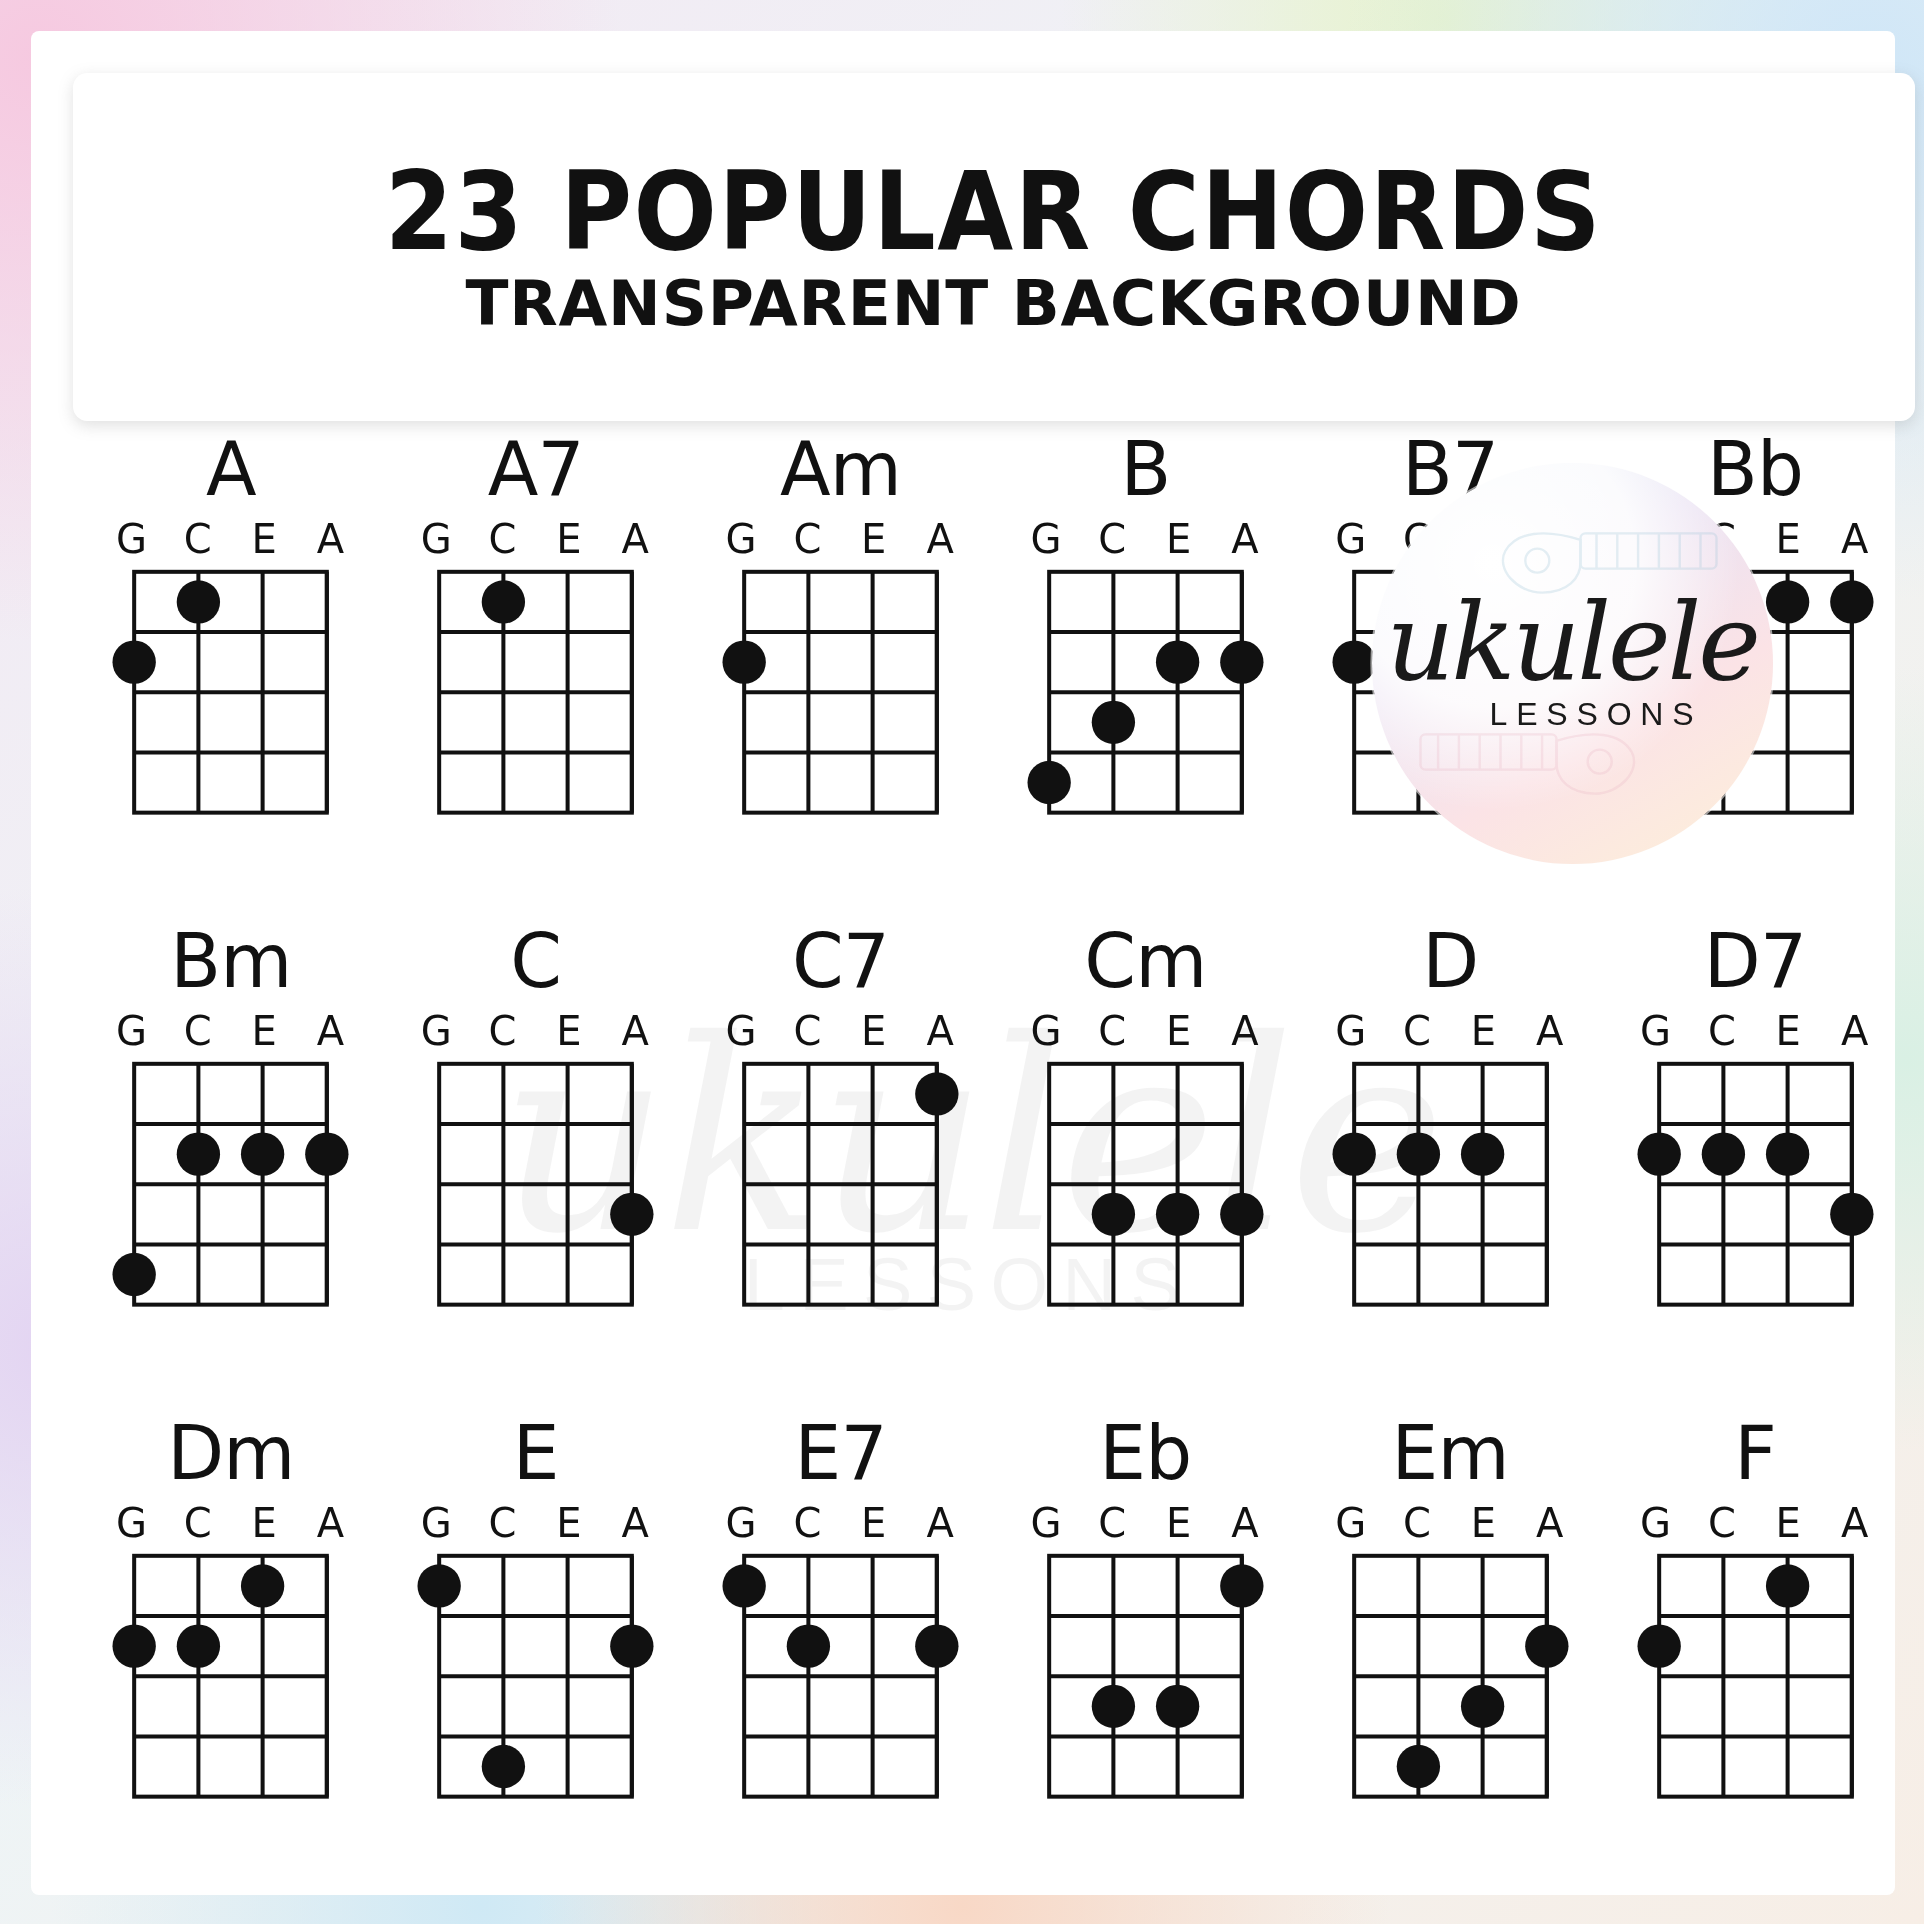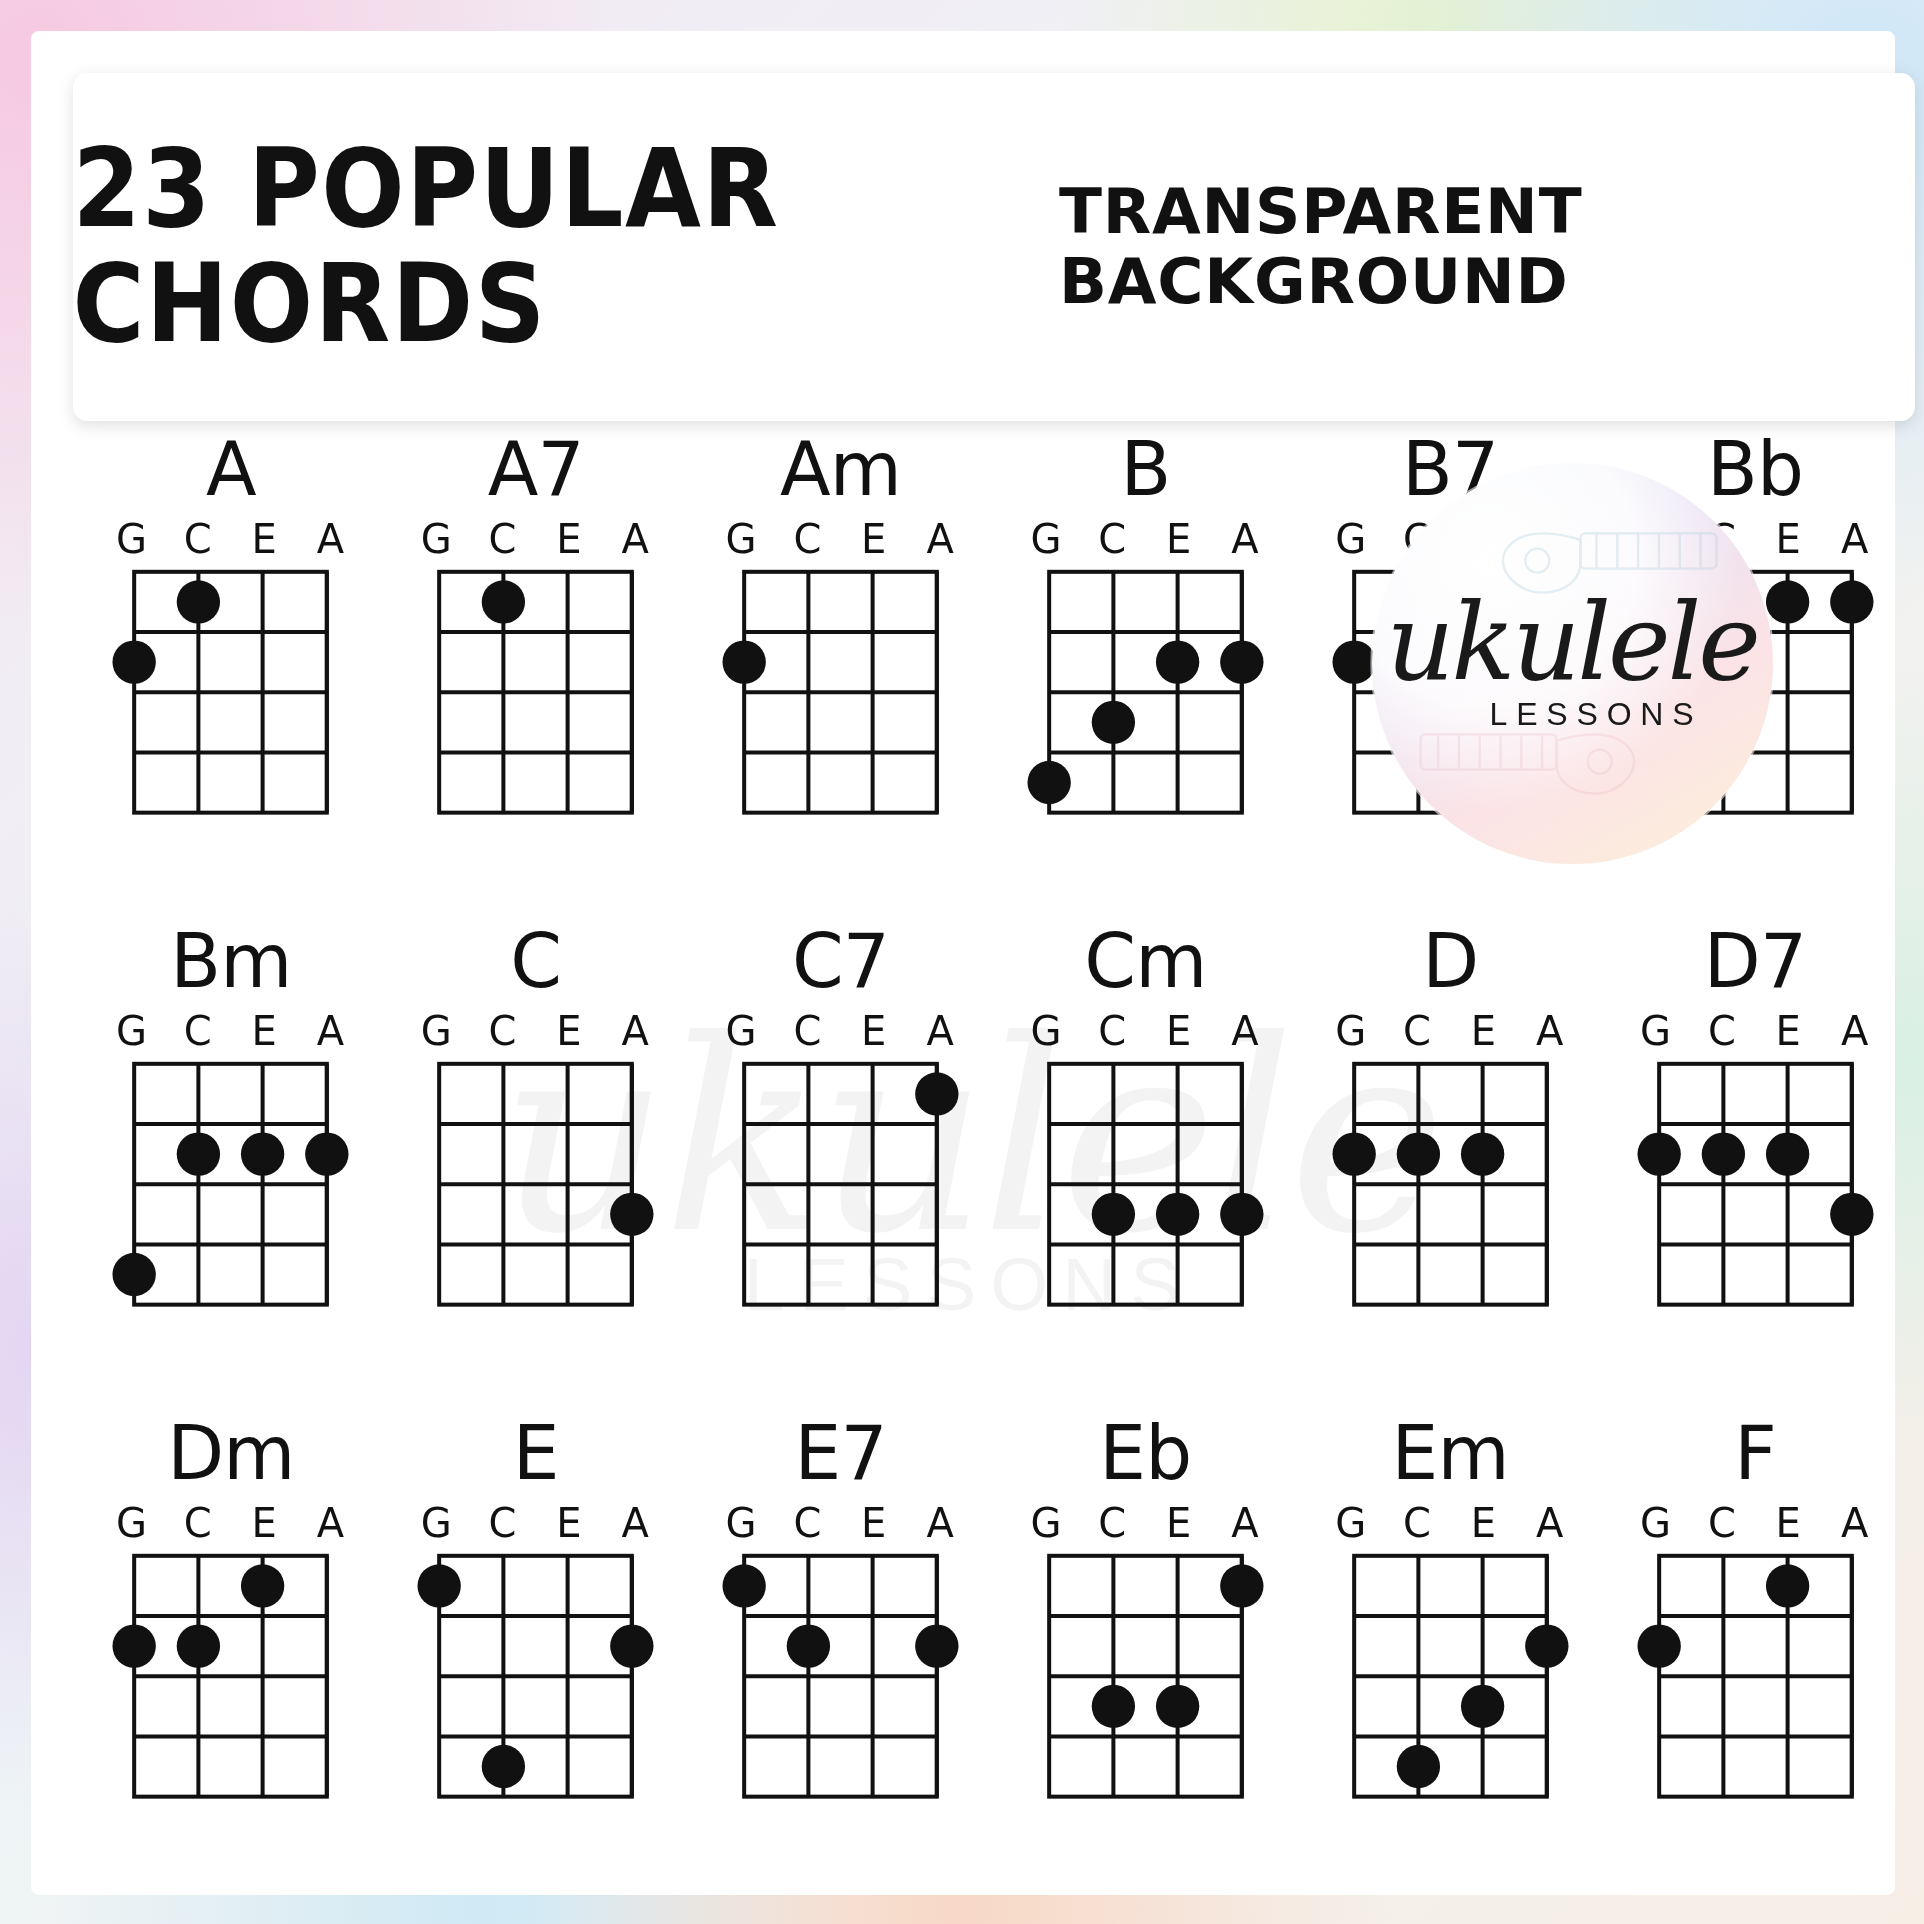--- a/index.html
+++ b/index.html
@@ -41,20 +41,21 @@
   #header-card {
     position: absolute;
     left: 42px;
     top: 42px;
     width: 1842px;
     height: 348px;
     background: #ffffff;
     border-radius: 14.4px;
     box-shadow: 0 4.8px 14.4px rgba(120,120,120,0.22);
     display: flex;
+    flex-direction: column;
     align-items: center;
     justify-content: center;
   }
   .title-line1 {
     font-family: "DejaVu Sans", sans-serif;
     font-weight: bold;
     font-size: 109px;
     letter-spacing: 1.6px;
     color: #111111;
     line-height: 1.05;

